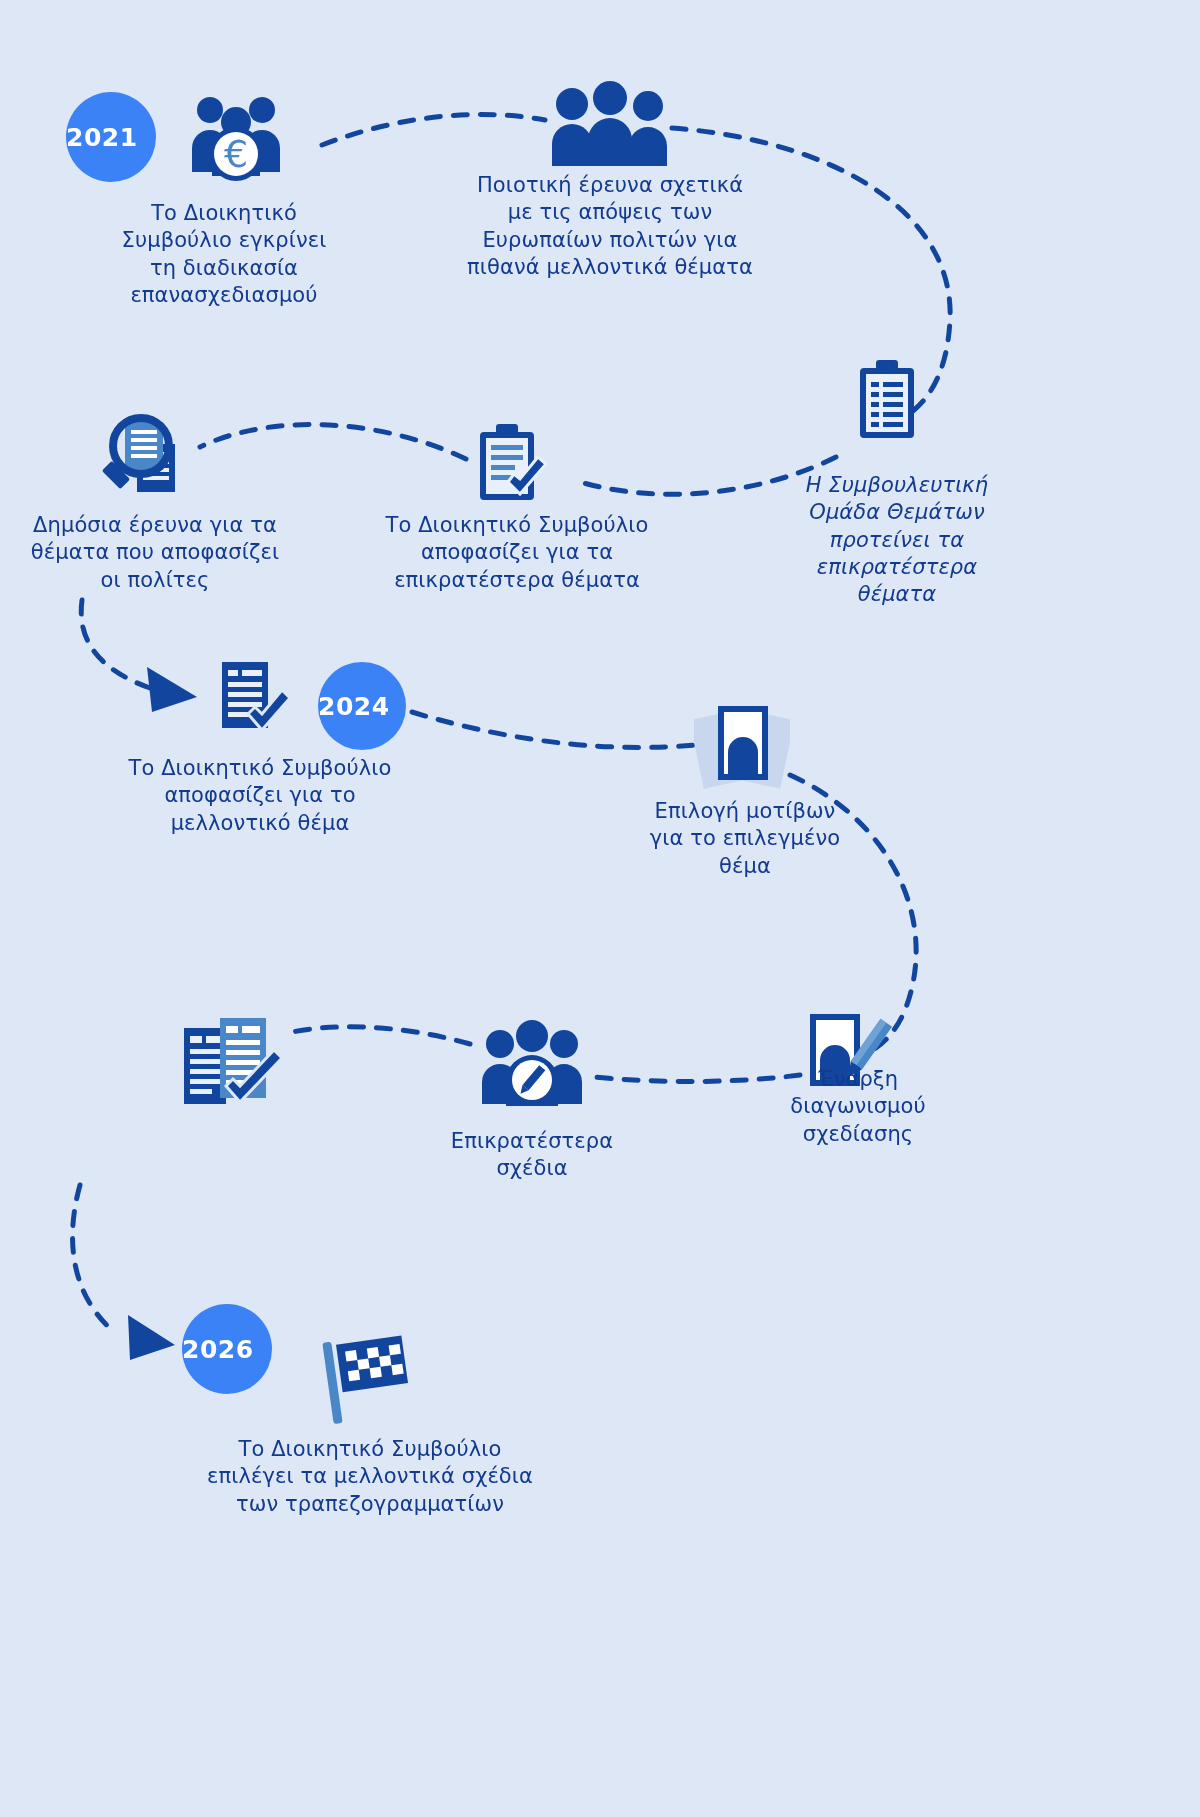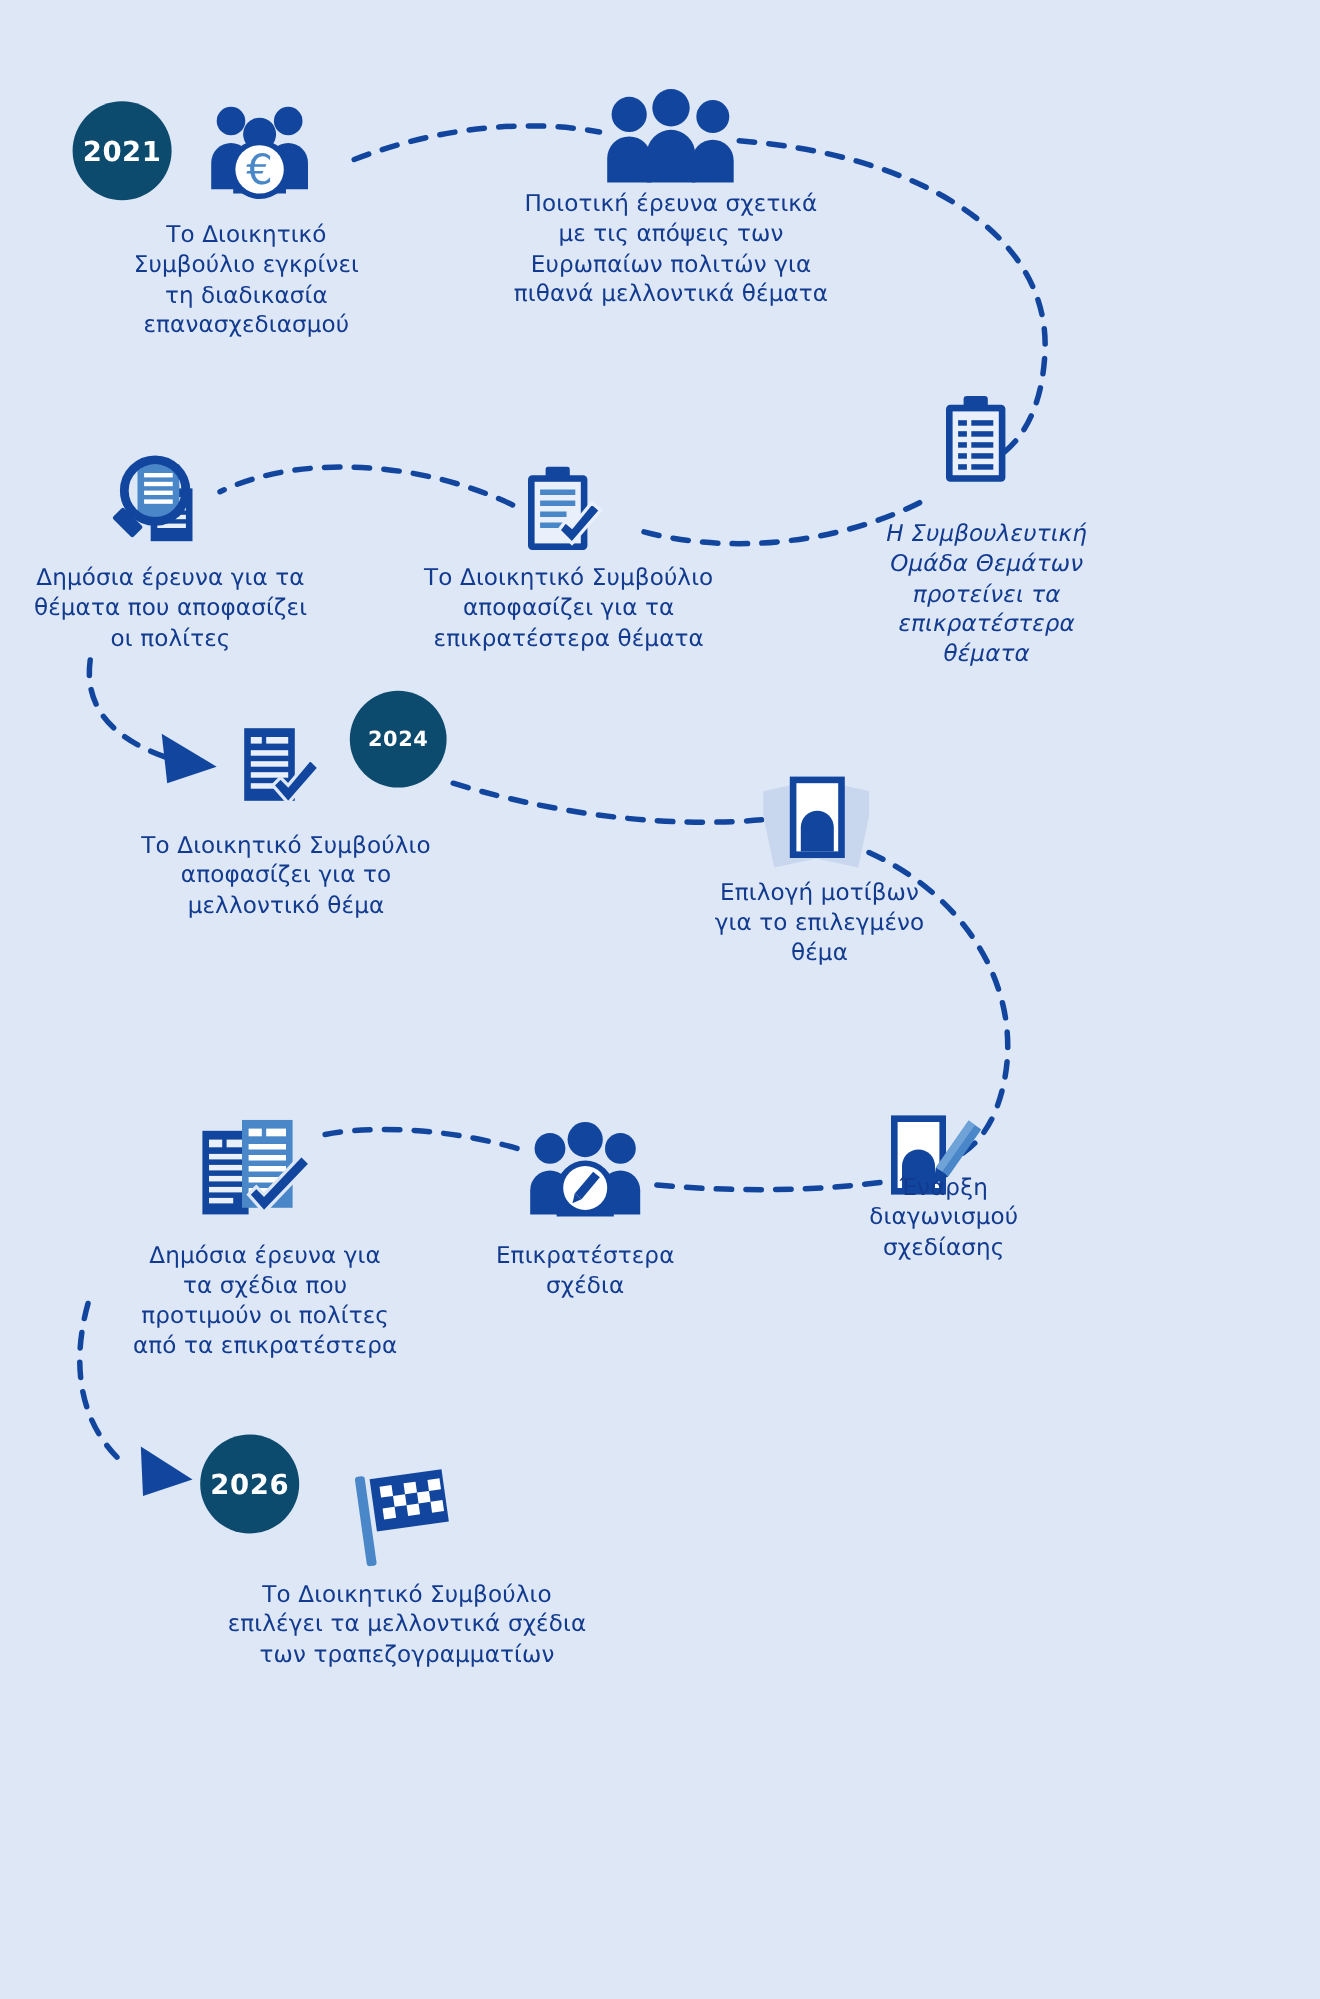--- a/index.html
+++ b/index.html
@@ -21,25 +21,25 @@
     font-size: 21px;
     line-height: 1.30;
     font-family: "DejaVu Sans", "Liberation Sans", sans-serif;
     font-weight: 400;
     letter-spacing: 0.1px;
     white-space: pre-line;
   }
   .year-badge {
     position: absolute;
     border-radius: 50%;
-    background: #0c4a6e;
+    background: #3b82f6;
     color: #ffffff;
     display: flex;
     align-items: center;
-    justify-content: center;
+    justify-content: flex-start;
     font-weight: 700;
     letter-spacing: 0.5px;
     font-family: "DejaVu Sans", "Liberation Sans", sans-serif;
   }
   .icon { position: absolute; }
   .icon svg { display: block; }
   svg.flow { position: absolute; left: 0; top: 0; width: 1200px; height: 1817px; pointer-events: none; }
 </style>
 </head>
 <body>
@@ -192,21 +192,21 @@
         <rect x="24" y="10" width="20" height="6"></rect>
         <rect x="10" y="22" width="34" height="5"></rect>
         <rect x="10" y="32" width="34" height="5"></rect>
         <rect x="10" y="42" width="34" height="5"></rect>
         <rect x="10" y="52" width="24" height="5"></rect>
       </g>
       <path d="M30 54 L44 70 L72 38 L64 30 L44 54 L37 47 Z" fill="#12469e" stroke="#dde7f5" stroke-width="3"></path>
     </svg>
   </div>
 
-  <div class="year-badge" style="left:318px; top:628px; width:88px; height:88px; font-size:19px;">
+  <div class="year-badge" style="left:318px; top:662px; width:88px; height:88px; font-size:25px;">
     <span>2024</span>
   </div>
 
   <div class="caption" style="left:105px; top:755px; width:310px;">Το Διοικητικό Συμβούλιο
 αποφασίζει για το
 μελλοντικό θέμα</div>
 
   <div class="icon" style="left:694px; top:700px;">
     <svg width="96" height="90" viewBox="0 0 96 90">
       <g fill="#c8d7ee">
@@ -281,24 +281,20 @@
         <rect x="44" y="22" width="34" height="5"></rect>
         <rect x="44" y="32" width="34" height="5"></rect>
         <rect x="44" y="42" width="34" height="5"></rect>
         <rect x="44" y="52" width="34" height="5"></rect>
         <rect x="44" y="62" width="26" height="5"></rect>
       </g>
       <path d="M44 68 L58 84 L100 40 L92 32 L58 68 L51 61 Z" fill="#12469e" stroke="#dde7f5" stroke-width="3"></path>
     </svg>
   </div>
 
-  <div class="caption" style="left:96px; top:1128px; width:290px;">Δημόσια έρευνα για
-τα σχέδια που
-προτιμούν οι πολίτες
-από τα επικρατέστερα</div>
 
   <div class="year-badge" style="left:182px; top:1304px; width:90px; height:90px; font-size:25px;">
     <span>2026</span>
   </div>
 
   <div class="icon" style="left:322px; top:1326px;">
     <svg width="96" height="100" viewBox="0 0 96 100">
       <rect x="6" y="16" width="9" height="82" rx="3" fill="#4a87c8" transform="rotate(-8 10 57)"></rect>
       <g transform="rotate(-8 50 45)">
         <rect x="18" y="14" width="66" height="48" fill="#12469e"></rect>

